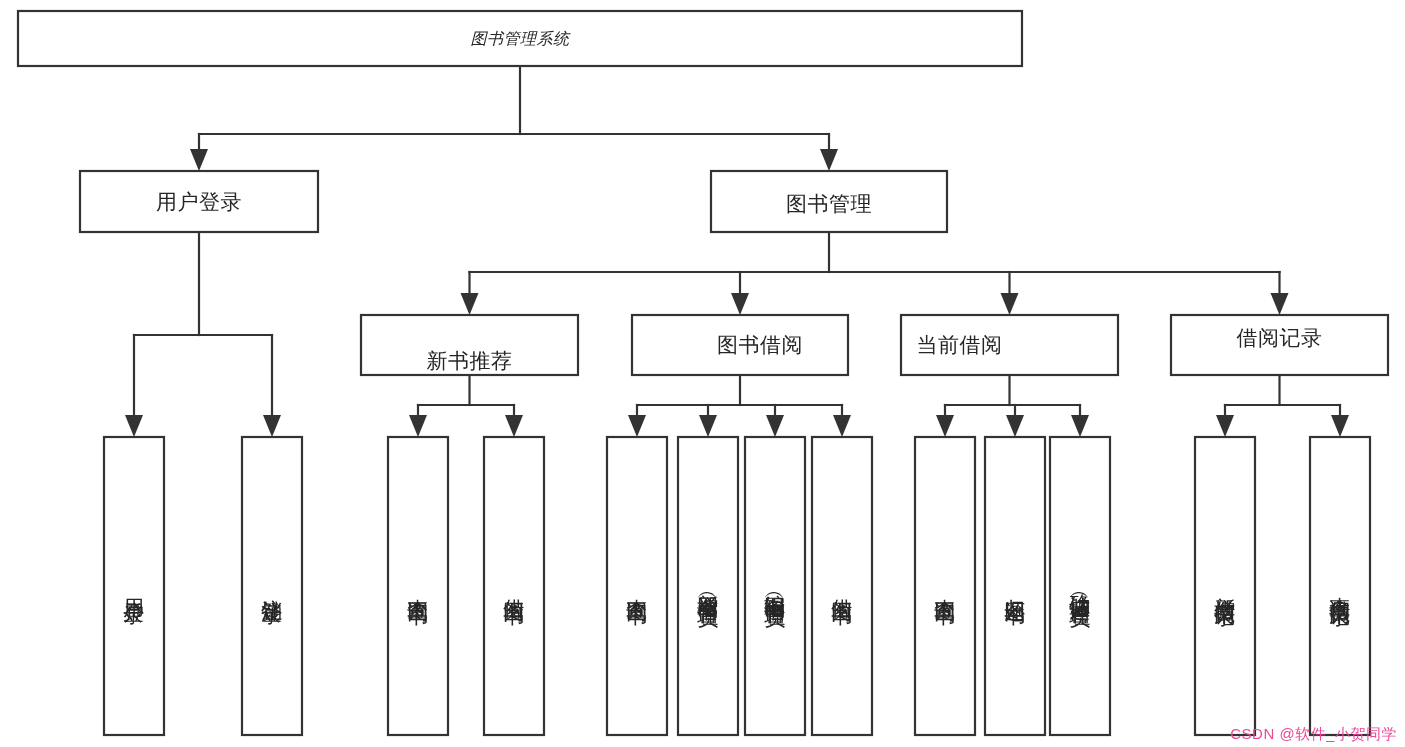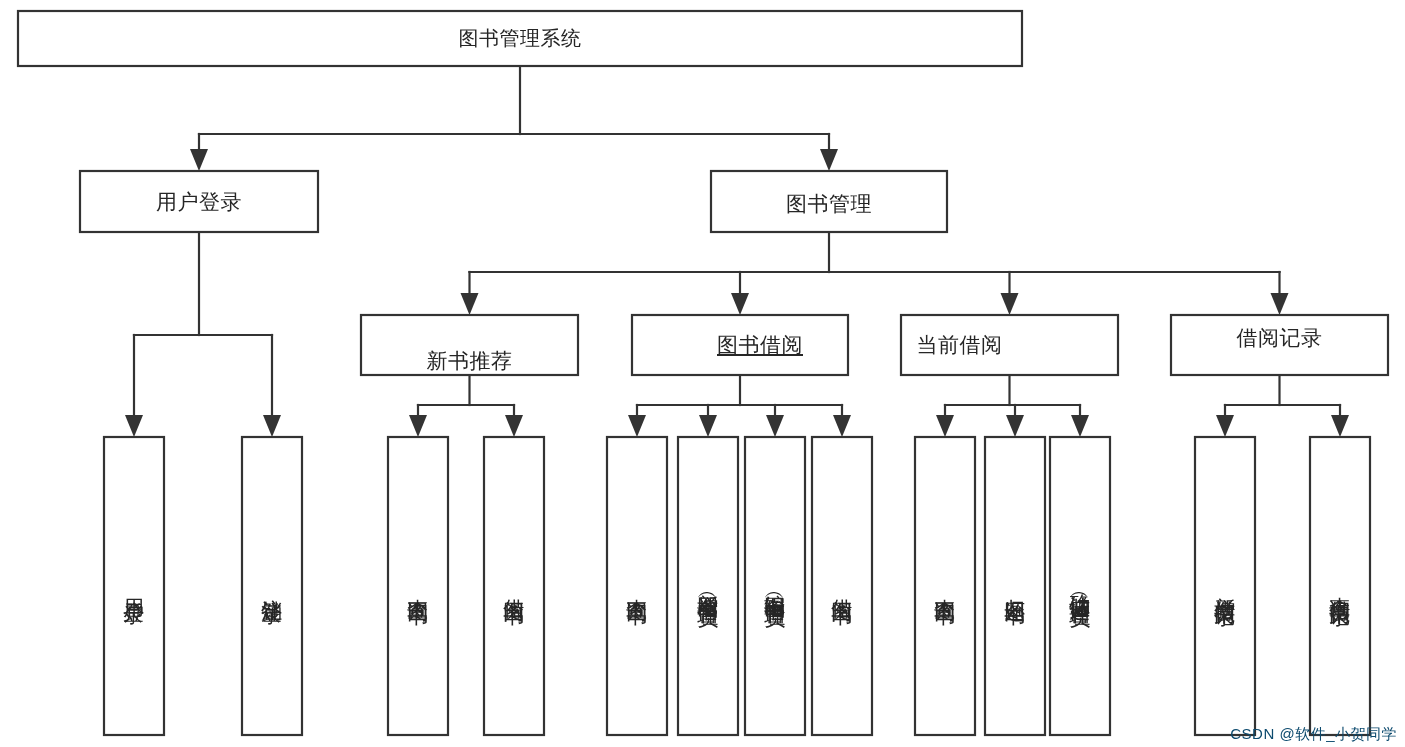--- a/index.html
+++ b/index.html
@@ -56,28 +56,29 @@
     white-space: pre-line;
     text-align: center;
   }
   .node-label.vertical {
     writing-mode: vertical-rl;
     text-orientation: upright;
     letter-spacing: 2px;
     font-size: 21px;
   }
   .node-label.root {
-    font-size: 20px;
+    font-size: 16px;
+    font-style: italic;
   }
   #watermark {
     position: absolute;
     right: 8px;
     bottom: 3px;
     font-size: 15px;
-    color: #0c4a6e;
+    color: #ec4899;
     font-family: "Liberation Sans", "DejaVu Sans", sans-serif;
     letter-spacing: 0.5px;
     white-space: nowrap;
   }
 </style>
 </head>
 <body>
 
 <div id="diagram-root">
 
@@ -158,21 +159,21 @@
         <rect x="1195" y="437" width="60" height="298" class="node-box"></rect>
         <rect x="1310" y="437" width="60" height="298" class="node-box"></rect>
       </g>
   </svg>
 
   <div id="labels">
       <div class="node-label root" style="left: 18px; top: 11px; width: 1004px; height: 55px;">图书管理系统</div>
       <div class="node-label" style="left: 80px; top: 171px; width: 238px; height: 61px;">用户登录</div>
       <div class="node-label" style="left: 711px; top: 171px; width: 236px; height: 65px;">图书管理</div>
       <div class="node-label" style="left: 361px; top: 315px; width: 217px; height: 60px; margin-top: 16px;">新书推荐</div>
-      <div class="node-label" style="left: 632px; top: 315px; width: 256px; height: 60px; text-decoration: underline;">图书借阅</div>
+      <div class="node-label" style="left: 632px; top: 315px; width: 256px; height: 60px;">图书借阅</div>
       <div class="node-label" style="left: 851px; top: 315px; width: 217px; height: 60px; text-align: right;">当前借阅</div>
       <div class="node-label" style="left: 1171px; top: 315px; width: 217px; height: 45px;">借阅记录</div>
       <div class="node-label vertical" style="left: 104px; top: 437px; width: 60px; height: 298px;">用户登录</div>
       <div class="node-label vertical" style="left: 242px; top: 437px; width: 60px; height: 298px;">注销登录</div>
       <div class="node-label vertical" style="left: 388px; top: 437px; width: 60px; height: 298px;">查询图书</div>
       <div class="node-label vertical" style="left: 484px; top: 437px; width: 60px; height: 298px;">借阅图书</div>
       <div class="node-label vertical" style="left: 607px; top: 437px; width: 60px; height: 298px;">查询图书</div>
       <div class="node-label vertical" style="left: 678px; top: 437px; width: 60px; height: 298px;">新增图书（管理员）</div>
       <div class="node-label vertical" style="left: 745px; top: 437px; width: 60px; height: 298px;">编辑图书（管理员）</div>
       <div class="node-label vertical" style="left: 812px; top: 437px; width: 60px; height: 298px;">借阅图书</div>

